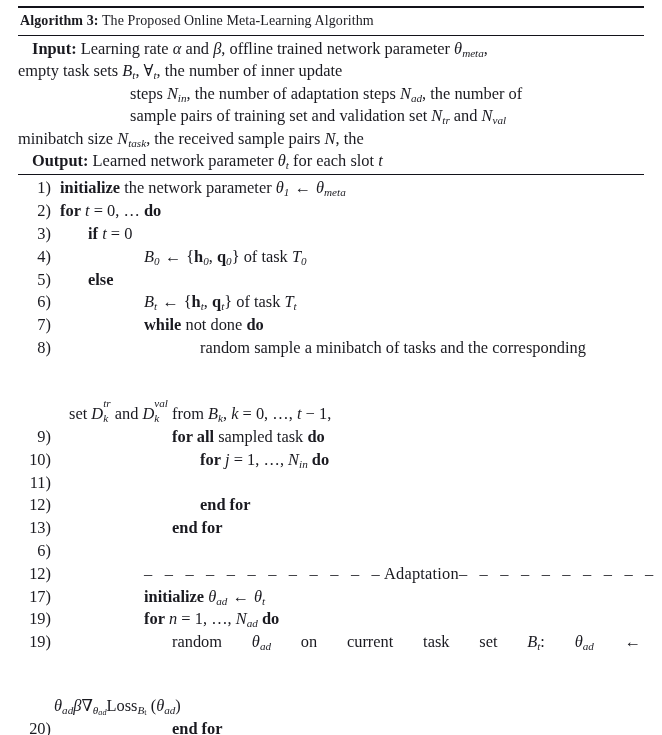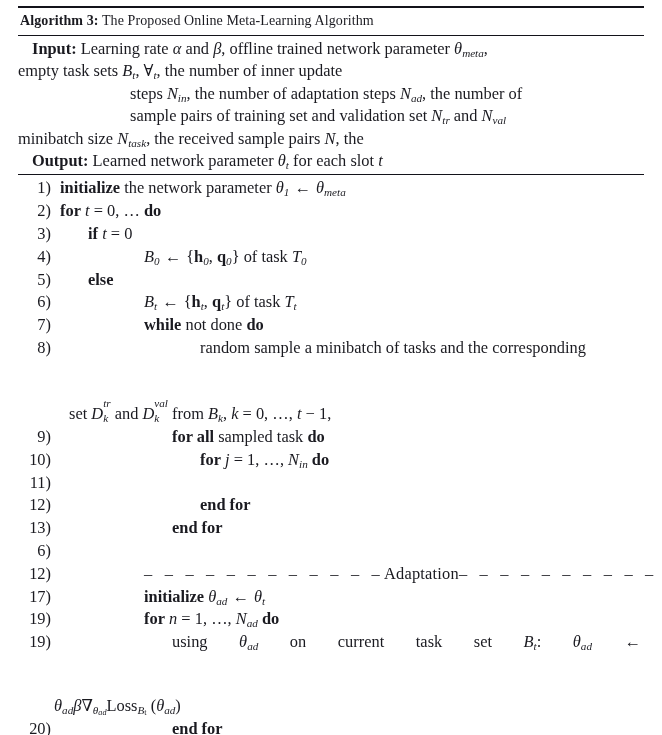--- a/index.html
+++ b/index.html
@@ -270,21 +270,21 @@
     </div>
 
     <div class="ln">
       <span class="num">19)</span>
       <span class="txt i3"><b>for</b> <span class="mi">n</span> <span class="op">=</span> 1<span class="op">,</span> <span class="op">…</span><span class="op">,</span> <span class="mi">N</span><span class="sub">ad</span> <b>do</b></span>
     </div>
 
     <div class="ln justify">
       <span class="num">19)</span>
       <span class="txt">
-        <span>using</span>
+        <span>random</span>
         <span><span class="mi">θ</span><span class="sub">ad</span></span>
         <span>on</span>
         <span>current</span>
         <span>task</span>
         <span>set</span>
         <span><span class="cal">B</span><span class="sub">t</span>:</span>
         <span><span class="mi">θ</span><span class="sub">ad</span></span>
         <span class="arrow">←</span>
       </span>
     </div>

